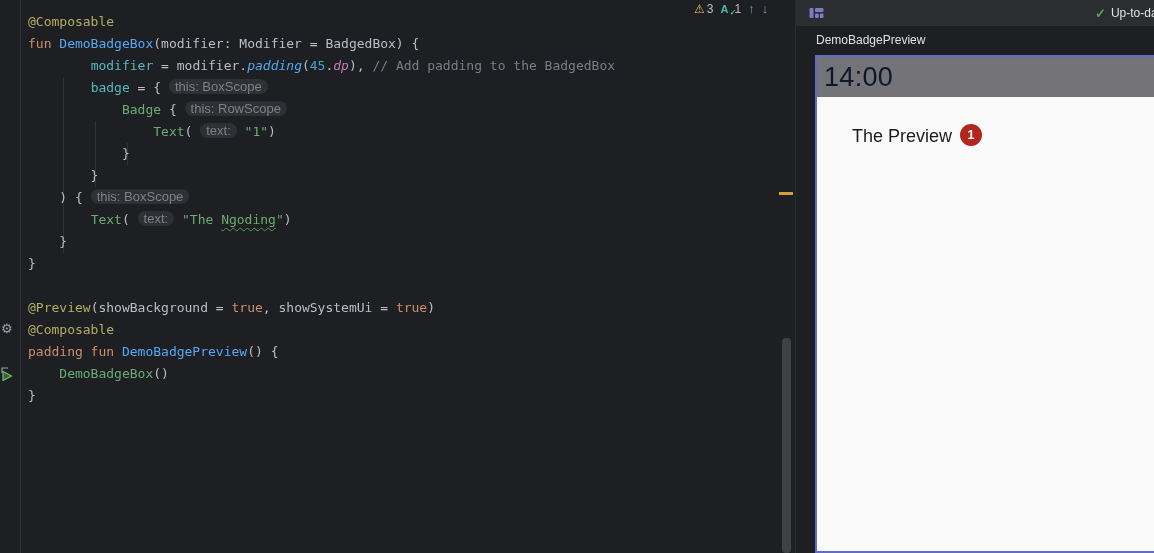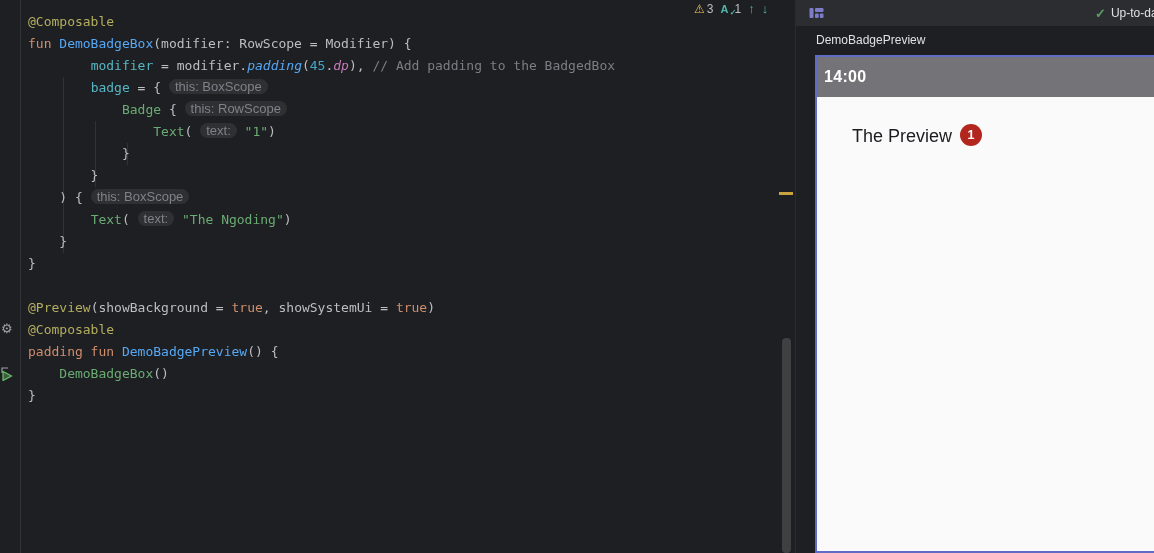--- a/index.html
+++ b/index.html
@@ -14,21 +14,21 @@
   .gutter{position:absolute;left:0;top:0;width:20px;height:553px;border-right:1px solid var(--divider);}
   .gutter-gear{position:absolute;left:1px;top:321px;font-size:13px;line-height:16px;color:#9CA0A8;cursor:pointer;}
   .gutter-run{position:absolute;left:0;top:365px;cursor:pointer;}
   .code{position:absolute;left:28px;top:11px;}
   .code-line{
     height:22px;line-height:22px;white-space:pre;
     font-family:"DejaVu Sans Mono","Liberation Mono",monospace;
     font-size:13px;color:#BCBEC4;
   }
   .tk-ext,.tk-dp{font-style:italic;}
-  .typo{text-decoration-style:wavy;text-decoration-color:#4C9A54;text-decoration-thickness:1px;text-underline-offset:3px;text-align:center;}
+  .typo{text-decoration:underline;text-decoration-style:wavy;text-decoration-color:#4C9A54;text-decoration-thickness:1px;text-underline-offset:3px;text-align:center;}
   .chip{
     display:inline-block;background:var(--chip-bg);color:var(--chip-text);
     font-family:"Liberation Sans",sans-serif;font-size:13px;line-height:15px;
     padding:0 6px;border-radius:8px;vertical-align:1px;
   }
   .indent-guide{position:absolute;width:1px;background:#2F3237;}
   
   .inspections{position:absolute;left:694px;top:1px;height:16px;display:flex;align-items:center;gap:7px;}
   .insp-item{display:flex;align-items:center;gap:2px;cursor:pointer;}
   .warn-icon{color:var(--warning-yellow);font-size:12px;line-height:14px;}
@@ -45,21 +45,21 @@
   .grid-icon{position:absolute;left:13px;top:6px;cursor:pointer;}
   .sync-status{position:absolute;left:299px;top:0;height:26px;display:flex;align-items:center;gap:5px;white-space:nowrap;cursor:pointer;}
   .sync-check{color:var(--check-green);font-size:13px;font-weight:bold;}
   .sync-text{color:var(--ui-text);font-size:12px;}
   .preview-label{position:absolute;left:20px;top:26px;height:28px;line-height:28px;font-size:12px;color:var(--ui-text);}
   .device-frame{
     position:absolute;left:19px;top:55px;width:345px;height:498px;
     border:2px solid var(--accent-border);box-sizing:border-box;overflow:hidden;background:var(--preview-bg);
   }
   .device-statusbar{height:40px;background:var(--status-bar-gray);display:flex;align-items:center;}
-  .status-time{color:#ffffff;font-size:16px;font-weight:bold;padding-left:7px;letter-spacing:0.3px;}
+  .status-time{color:#0f172a;font-size:27px;font-weight:normal;padding-left:7px;letter-spacing:0.3px;}
   .device-content{position:relative;height:458px;background:var(--preview-bg);}
   .device-text{position:absolute;left:35px;top:29px;font-size:18px;color:var(--preview-text);}
   .badge{
     position:absolute;left:143px;top:27px;width:22px;height:22px;border-radius:50%;
     background:var(--badge-red);color:#FFFFFF;font-size:12.5px;font-weight:bold;
     text-align:center;line-height:22px;
   }
 </style>
 <style>.tk-ann{color:#B3AE60;}
 .tk-kw{color:#CF8E6D;}
@@ -82,21 +82,21 @@
       <path d="M3 6.5 L11.5 11 L3 15.5 Z" fill="#3A5E3F" stroke="#6DBE6C" stroke-width="1.2"></path>
     </svg>
   </div>
 
   <div class="indent-guide" style="left:63px;top:77px;height:176px;"></div>
   <div class="indent-guide" style="left:95px;top:121px;height:66px;"></div>
   <div class="indent-guide" style="left:127px;top:143px;height:22px;"></div>
 
   <div class="code">
       <div class="code-line"><span class="tk-ann">@Composable</span></div>
-      <div class="code-line"><span class="tk-kw">fun </span><span class="tk-fn">DemoBadgeBox</span><span class="tk-plain">(modifier: RowScope = Modifier) {</span></div>
+      <div class="code-line"><span class="tk-kw">fun </span><span class="tk-fn">DemoBadgeBox</span><span class="tk-plain">(modifier: Modifier = BadgedBox) {</span></div>
       <div class="code-line"><span class="tk-plain">        </span><span class="tk-prop">modifier</span><span class="tk-plain"> = modifier.</span><span class="tk-ext">padding</span><span class="tk-plain">(</span><span class="tk-num">45</span><span class="tk-plain">.</span><span class="tk-dp">dp</span><span class="tk-plain">), </span><span class="tk-cmt">// Add padding to the BadgedBox</span></div>
       <div class="code-line"><span class="tk-plain">        </span><span class="tk-prop">badge</span><span class="tk-plain"> = { </span><span class="chip">this: BoxScope</span></div>
       <div class="code-line"><span class="tk-plain">            </span><span class="tk-call">Badge</span><span class="tk-plain"> { </span><span class="chip">this: RowScope</span></div>
       <div class="code-line"><span class="tk-plain">                </span><span class="tk-call">Text</span><span class="tk-plain">( </span><span class="chip">text:</span><span class="tk-plain"> </span><span class="tk-str">"1"</span><span class="tk-plain">)</span></div>
       <div class="code-line"><span class="tk-plain">            }</span></div>
       <div class="code-line"><span class="tk-plain">        }</span></div>
       <div class="code-line"><span class="tk-plain">    ) { </span><span class="chip">this: BoxScope</span></div>
       <div class="code-line"><span class="tk-plain">        </span><span class="tk-call">Text</span><span class="tk-plain">( </span><span class="chip">text:</span><span class="tk-plain"> </span><span class="tk-str">"The </span><span class="tk-str typo">Ngoding</span><span class="tk-str">"</span><span class="tk-plain">)</span></div>
       <div class="code-line"><span class="tk-plain">    }</span></div>
       <div class="code-line"><span class="tk-plain">}</span></div>

